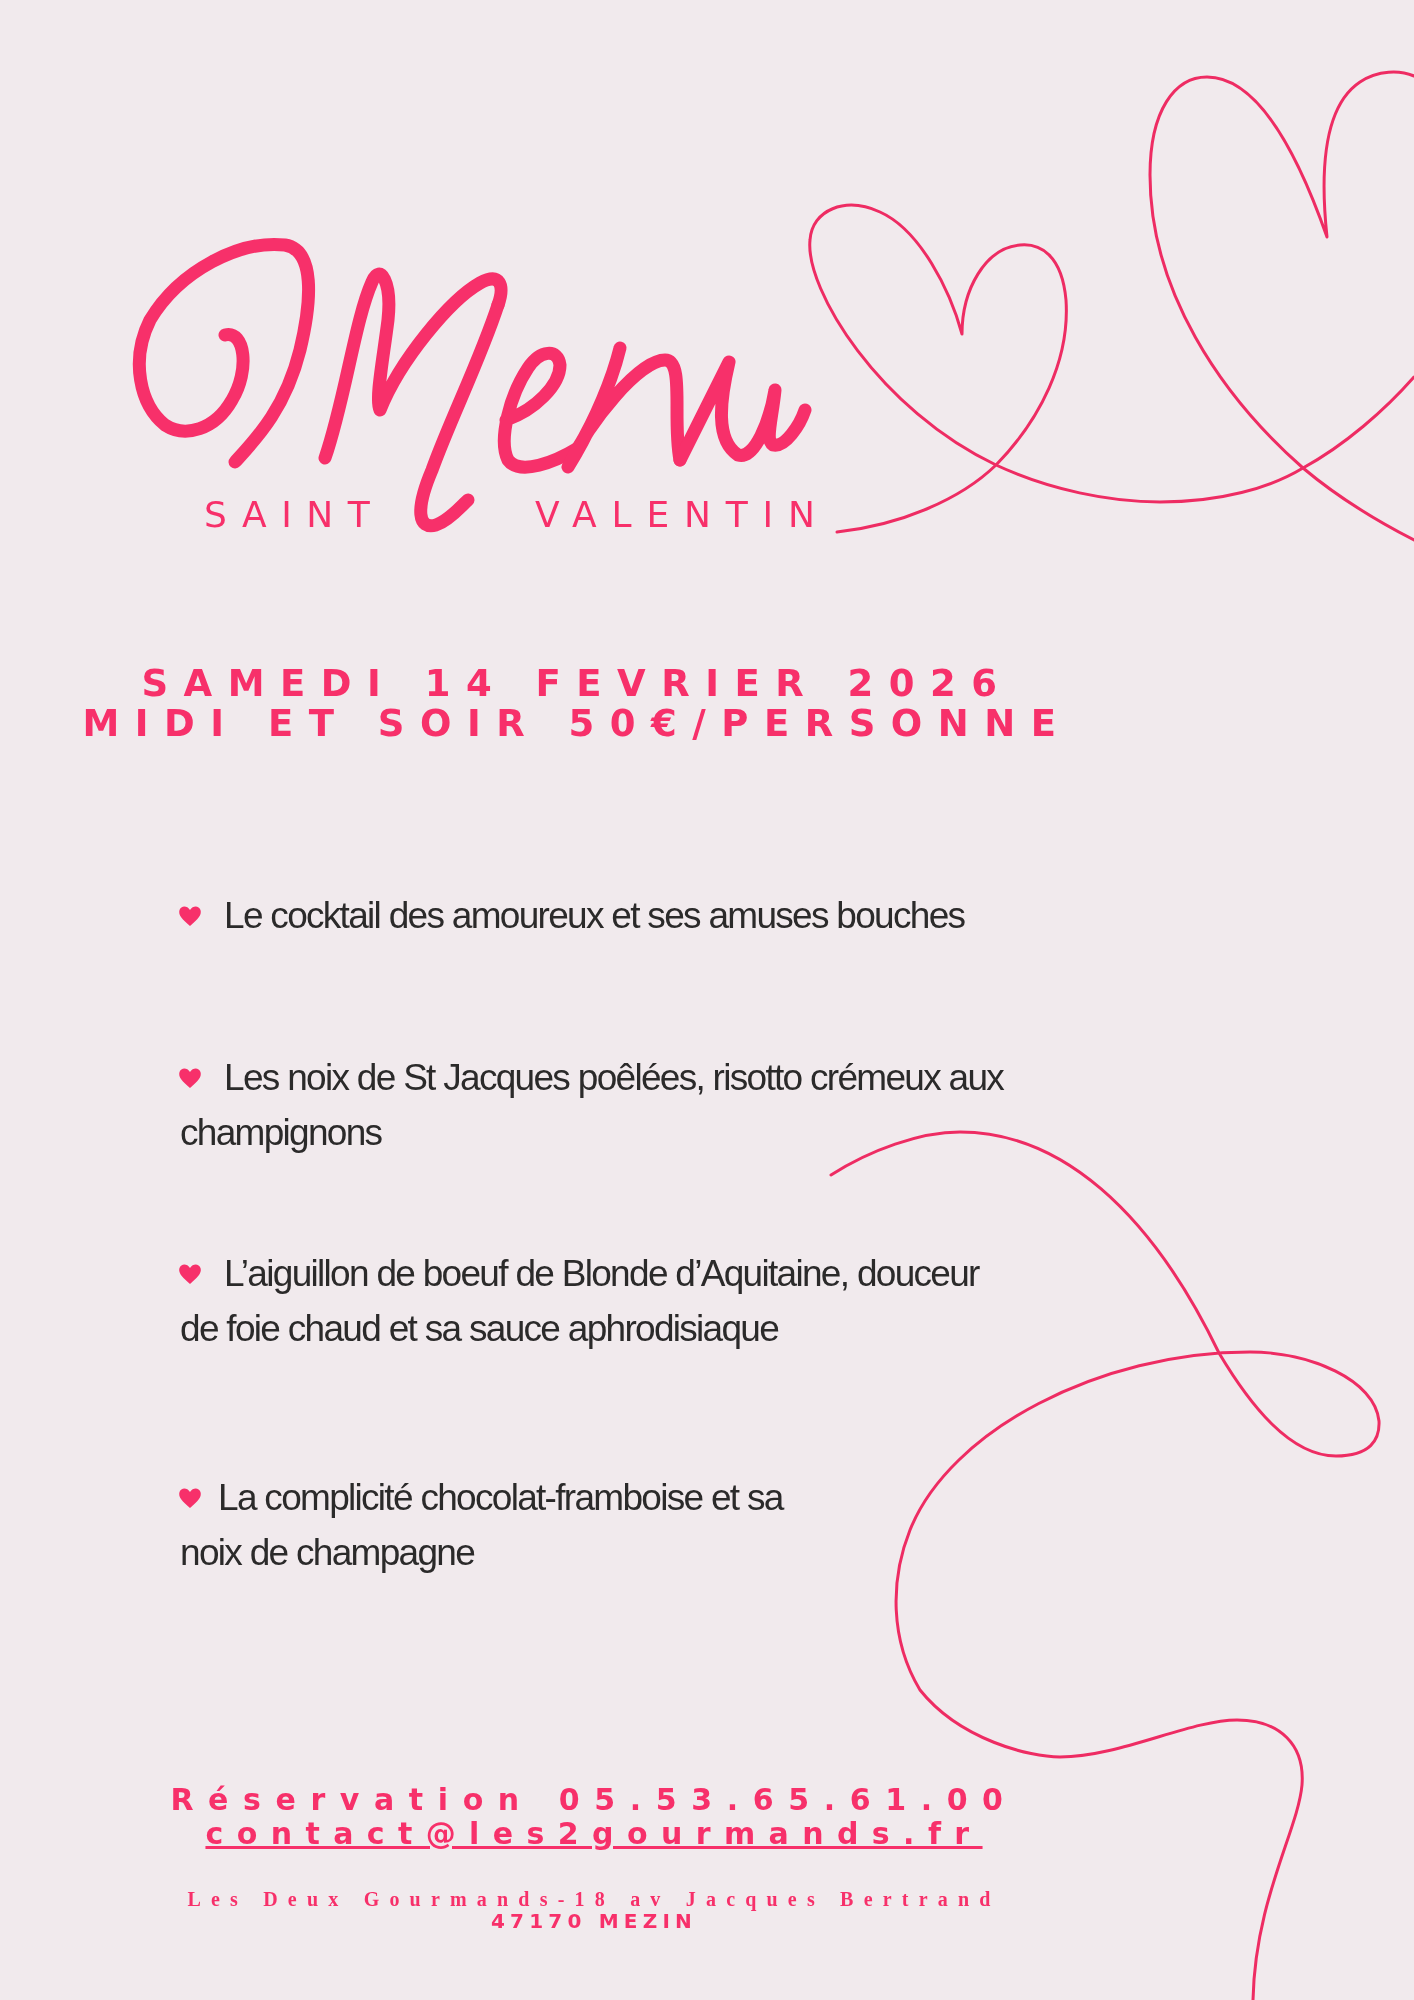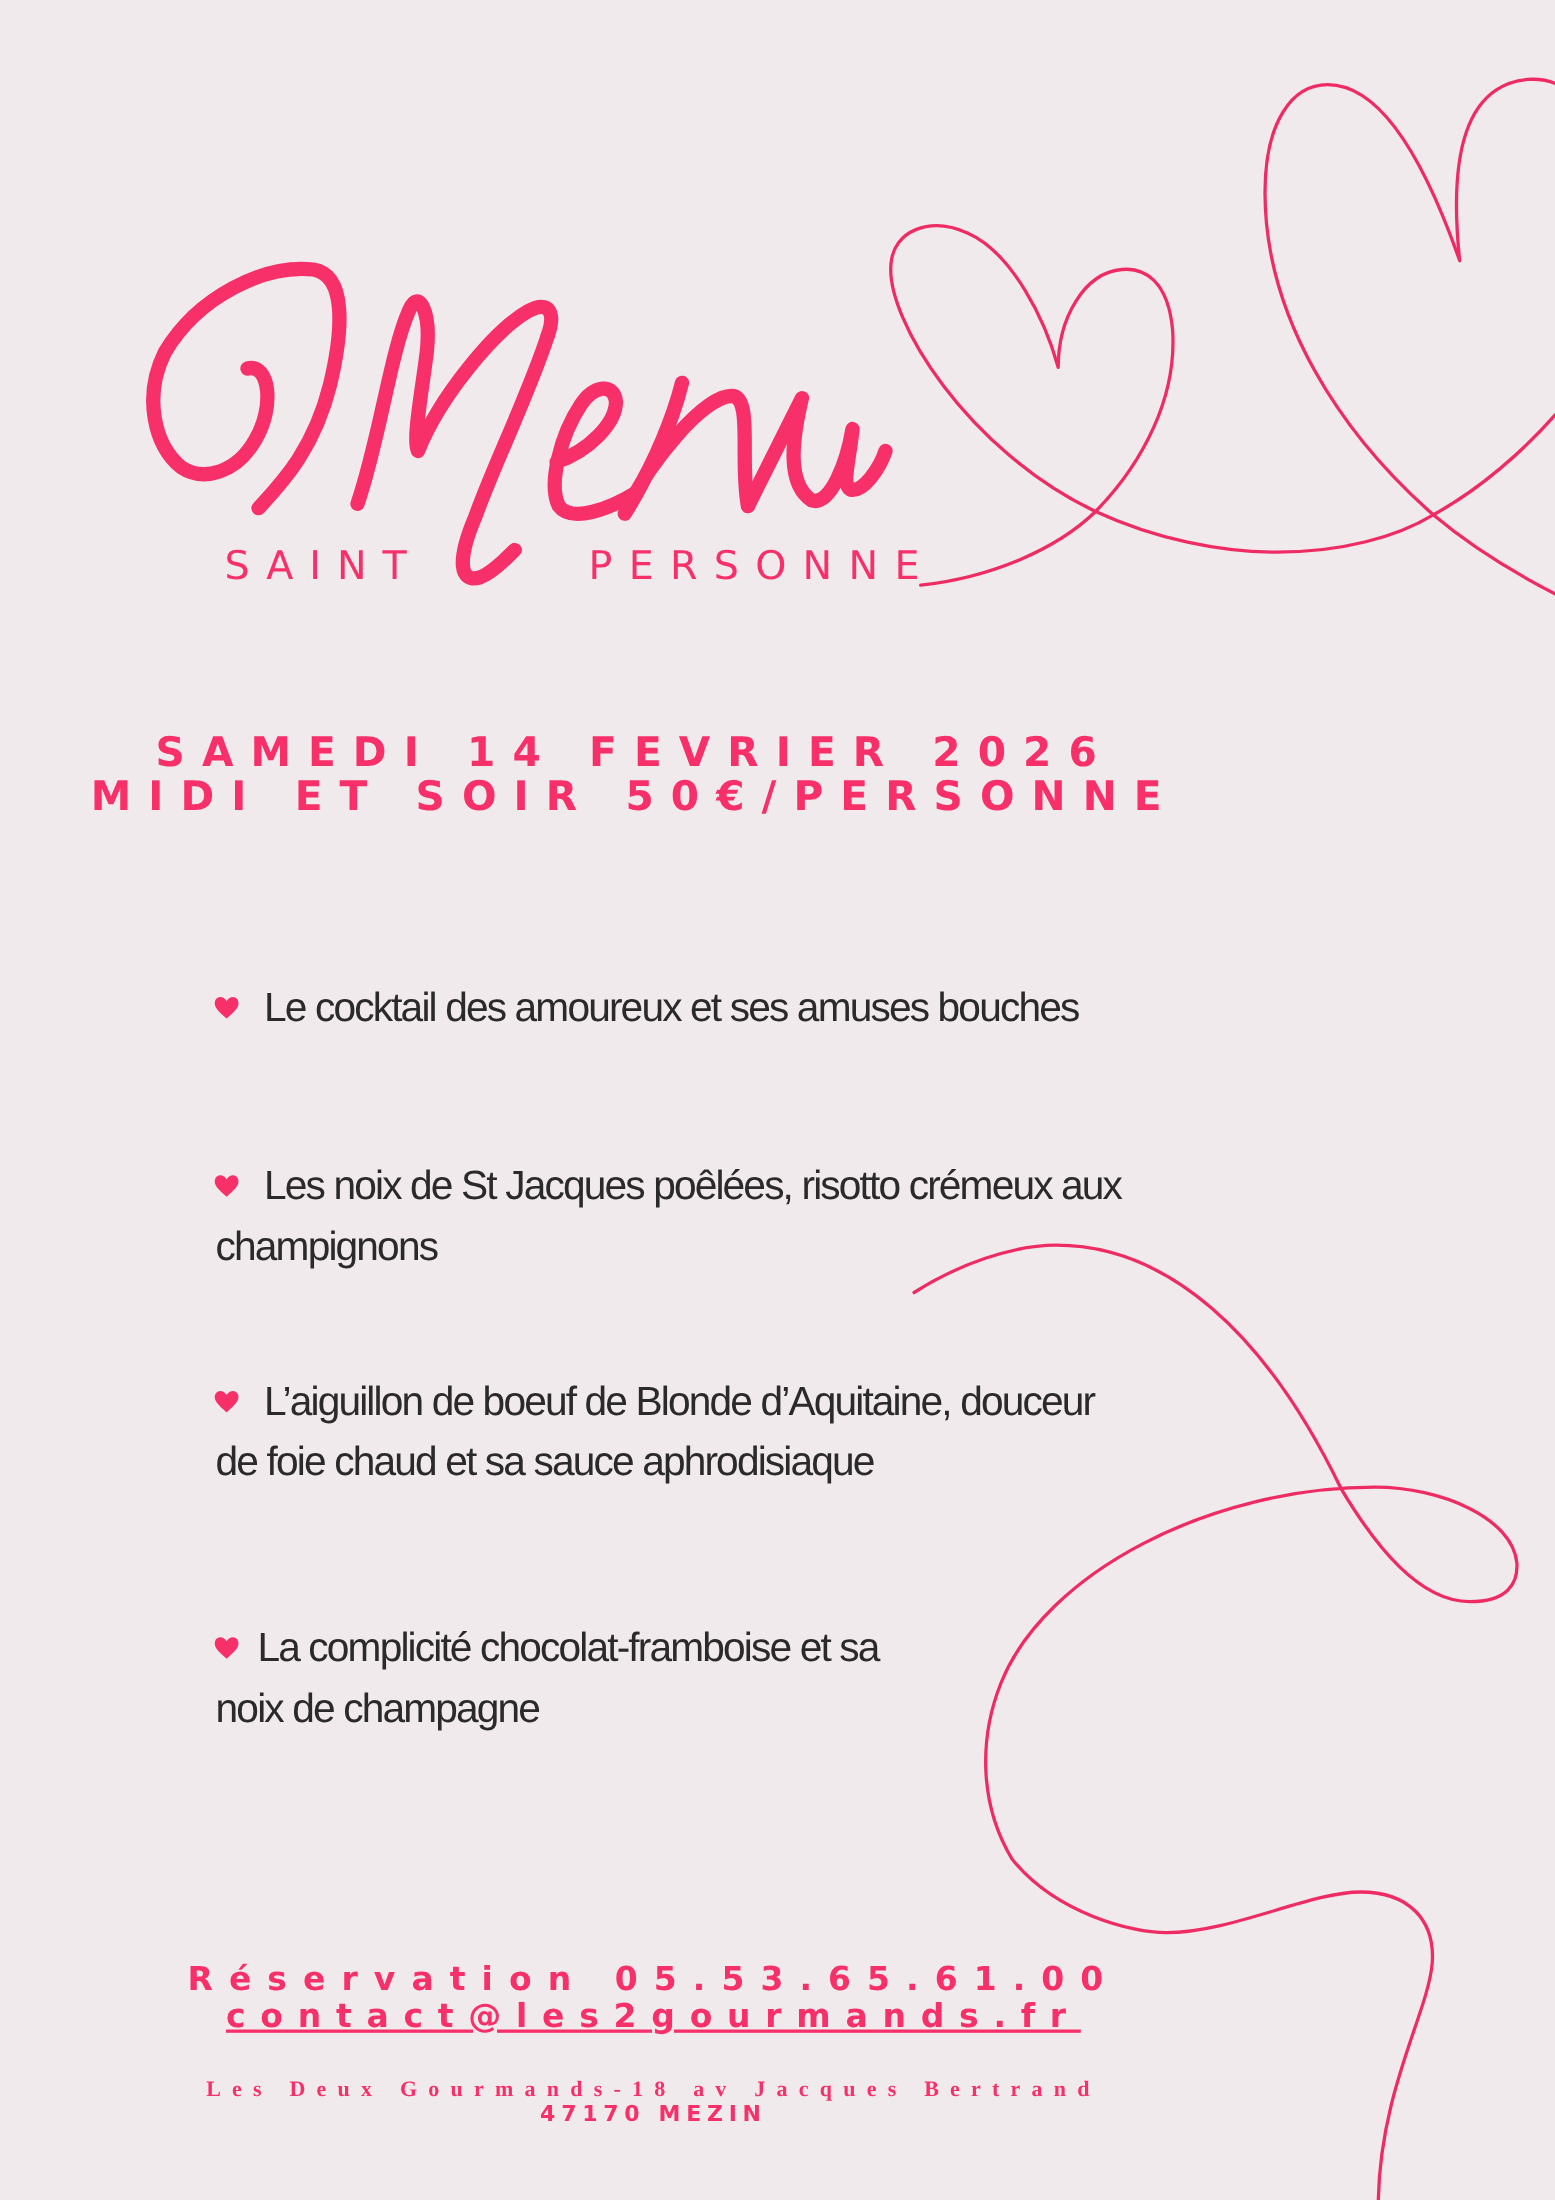--- a/index.html
+++ b/index.html
@@ -5,21 +5,21 @@
   html, body { margin: 0; padding: 0; }
   body { width: 1414px; height: 2000px; background: #f1eaed; position: relative; overflow: hidden; font-family: "Liberation Sans", sans-serif; }
   .deco { position: absolute; left: 0; top: 0; width: 1414px; height: 2000px; pointer-events: none; }
   .pink { color: #f7306a; margin-left: 32px; }
   .abs { position: absolute; }
   .caps { font-family: "DejaVu Sans", sans-serif; font-weight: normal; white-space: nowrap; }
   #saint { left: 172px; top: 494px; font-size: 36px; letter-spacing: 14.5px; }
   #valentin { left: 503px; top: 494px; font-size: 36px; letter-spacing: 14.8px; }
   .dateblock { position: absolute; left: 0; width: 1122px; text-align: center; }
   .dateline { font-family: "DejaVu Sans", sans-serif; font-weight: bold; font-size: 37px; letter-spacing: 15.5px; line-height: 40px; white-space: nowrap; }
-  .item { position: absolute; left: 194px; font-family: "Liberation Sans", sans-serif; font-size: 37px; letter-spacing: -1.7px; color: #2b2a2a; line-height: 55px; white-space: nowrap; }
+  .item { position: absolute; left: 178px; font-family: "Liberation Sans", sans-serif; font-size: 37px; letter-spacing: -1.7px; color: #2b2a2a; line-height: 55px; white-space: nowrap; }
   .item .line1 { display: flex; align-items: center; }
   .bullet { width: 24px; height: 22px; display: inline-block; margin-right: 22px; flex: none; }
   .item .line2 { padding-left: 2px; }
   .footer { position: absolute; left: 0; width: 1156px; text-align: center; white-space: nowrap; }
   .resa { font-family: "DejaVu Sans", sans-serif; font-weight: bold; font-size: 30px; letter-spacing: 14.6px; line-height: 34px; }
   .email { font-family: "DejaVu Sans", sans-serif; font-weight: bold; font-size: 30px; letter-spacing: 13.4px; line-height: 34px; text-decoration: underline; }
   .addr { font-family: Liberation Serif, serif; font-weight: bold; font-size: 20px; letter-spacing: 10.2px; line-height: 22px; }
   .city { font-family: "DejaVu Sans", sans-serif; font-weight: bold; font-size: 20px; letter-spacing: 5.2px; line-height: 22px; }
 </style>
 </head>
@@ -77,21 +77,21 @@
 
     <path d="M 506 420 C 535 410, 560 385, 560 365 C 558 348, 540 350, 528 368 C 510 395, 498 440, 508 460 C 520 476, 555 462, 578 448"></path>
 
     <path d="M 578 448 C 595 420, 612 380, 620 348 C 610 390, 585 440, 568 467 C 590 420, 640 360, 665 360 C 685 360, 672 420, 680 460"></path>
 
     <path d="M 680 460 C 700 420, 720 380, 729 362 C 720 400, 715 440, 738 455 C 755 460, 770 420, 775 390 C 772 420, 765 440, 773 445 C 785 448, 800 425, 805 410"></path>
   </g>
 </svg>
 
 <div id="saint" class="abs caps pink">SAINT</div>
-<div id="valentin" class="abs caps pink">PERSONNE</div>
+<div id="valentin" class="abs caps pink">VALENTIN</div>
 
 <div class="dateblock" style="top:664px">
   <div class="dateline pink">SAMEDI 14 FEVRIER 2026</div>
   <div class="dateline pink">MIDI ET SOIR 50€/PERSONNE</div>
 </div>
 
 <div class="item" style="top:888px">
   <div class="line1">
     <svg class="bullet" viewBox="0 0 24 22">
         <path d="M12 21 C 4 14, 0 10, 1.5 5 C 3 0.5, 9 0, 12 5 C 15 0, 21 0.5, 22.5 5 C 24 10, 20 14, 12 21 Z" fill="#f7306a"></path>

